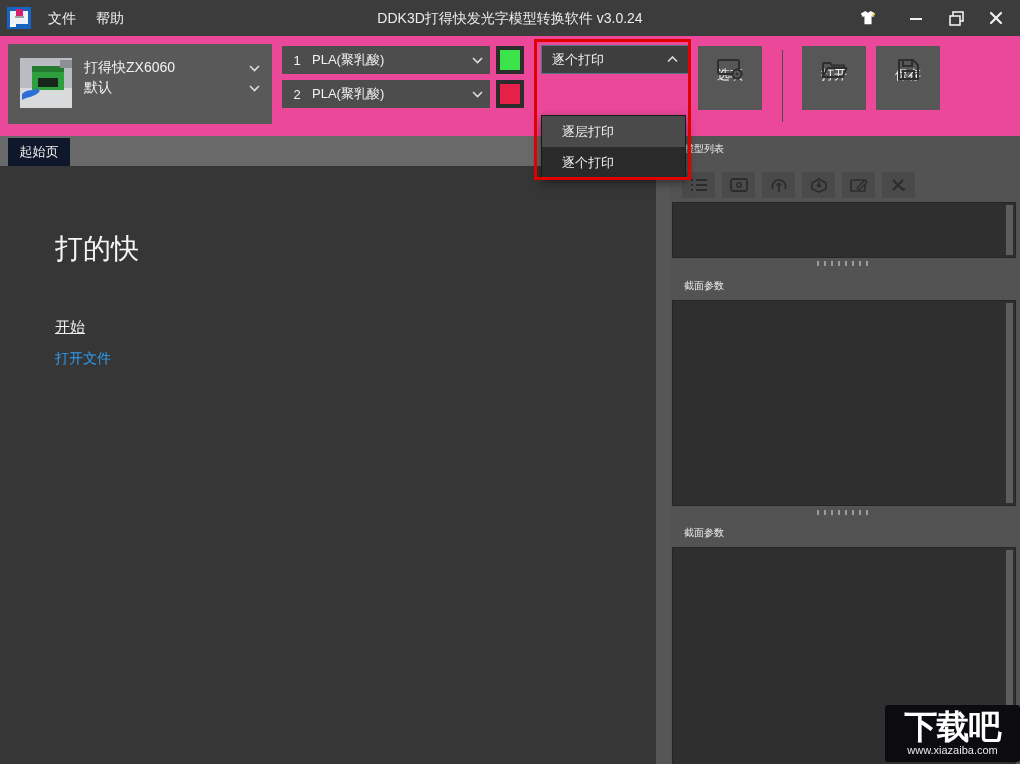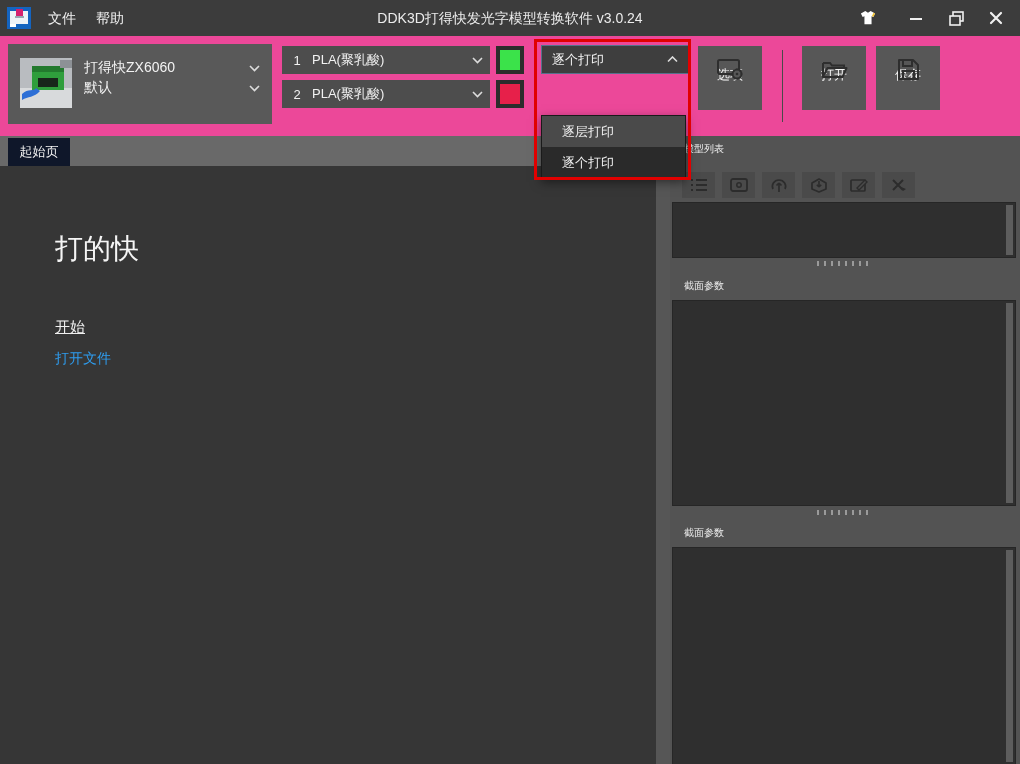--- a/index.html
+++ b/index.html
@@ -286,14 +286,18 @@
 
     <div class="hgrip" style="top:374px;"></div>
 
     <div class="sec-head" style="top:390px;">截面参数</div>
 
     <div class="well" style="top:411px; height:217px; border-bottom:none;">
       <div class="sb"></div>
     </div>
   </div>
 
+  <div class="watermark">
+    <div class="wm-logo">下载吧</div>
+    <div class="wm-url">www.xiazaiba.com</div>
+  </div>
 
 </div>
 
 </body></html>

